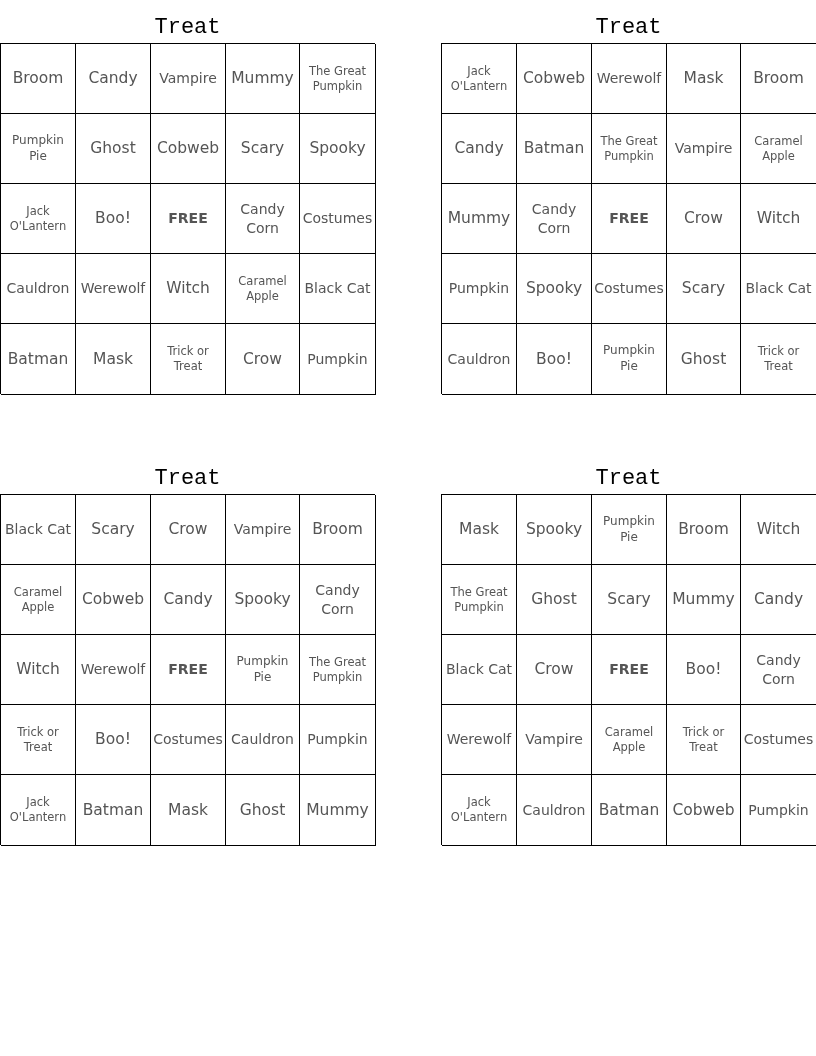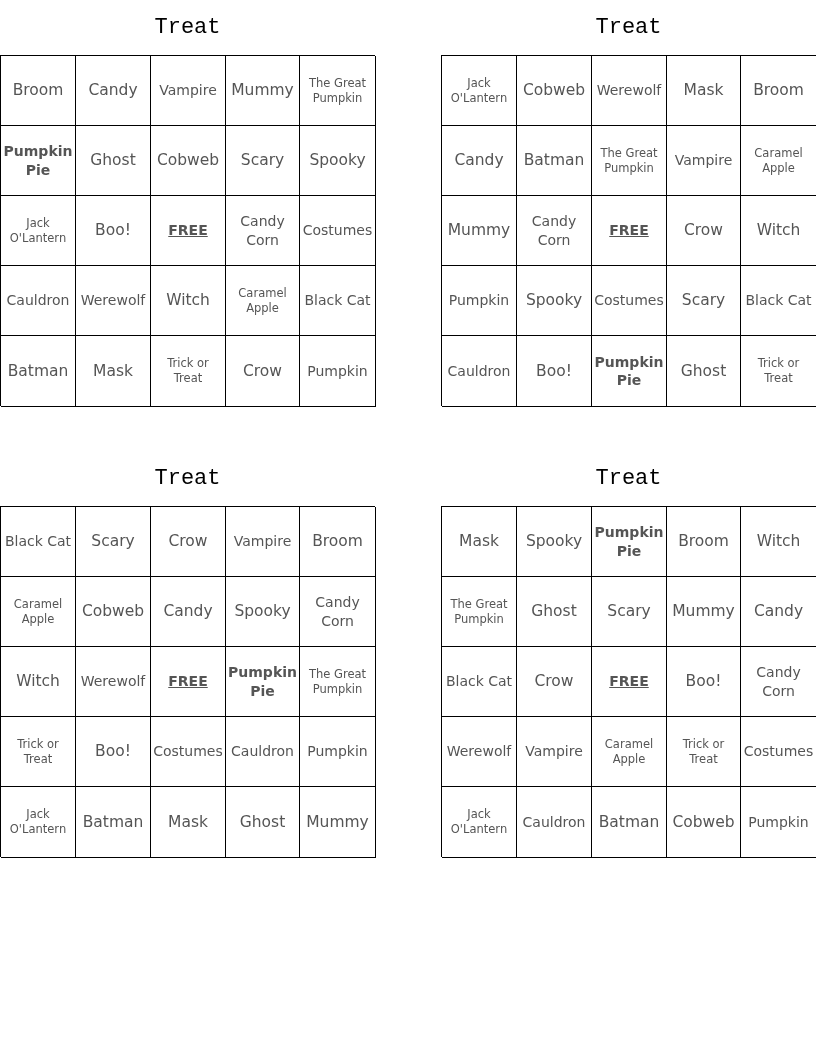--- a/index.html
+++ b/index.html
@@ -25,21 +25,21 @@
       top: 0;
       height: 55px;
       line-height: 56px;
       text-align: center;
       font-size: 22px;
       color: #000;
       font-family: Liberation Mono, monospace;
     }
     .grid {
       position: absolute;
-      top: 55px;
+      top: 43px;
       left: 0;
       width: 375px;
       height: 351px;
       display: grid;
       grid-template-columns: 75px 75px 75px 74px 76px;
       grid-template-rows: 70px 70px 70px 70px 71px;
       border-top: 1px solid #000;
       border-left: 1px solid #000;
       box-sizing: border-box;
     }
@@ -52,24 +52,23 @@
       justify-content: center;
       text-align: center;
       color: #555555;
       padding: 0 3px;
       line-height: 1.3;
       font-family: "DejaVu Sans", sans-serif;
     }
     .sz-l { font-size: 15.5px; }
     .sz-m { font-size: 11.5px; text-align: center; }
     .sz-s { font-size: 14px; }
-    .sz-xs { font-size: 14px; font-weight: bold; }
+    .sz-xs { font-size: 12px; }
     .free {
       font-weight: bold;
-      text-decoration: underline;
       font-size: 14px;
       color: #555555;
     }
     #card-0 { left: 0; top: 0; }
     #card-1 { left: 441px; top: 0; }
     #card-2 { left: 0; top: 451px; }
     #card-3 { left: 441px; top: 451px; }
   </style>
 </head>
 <body>

